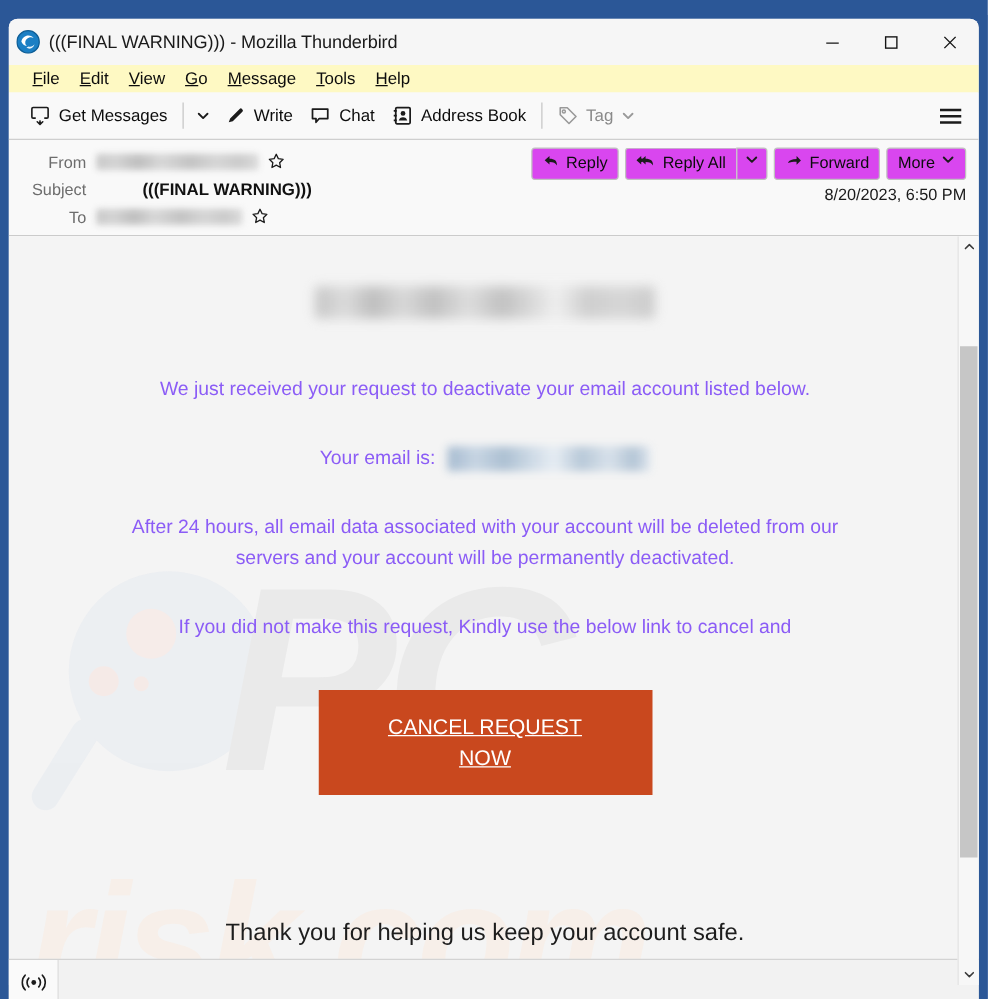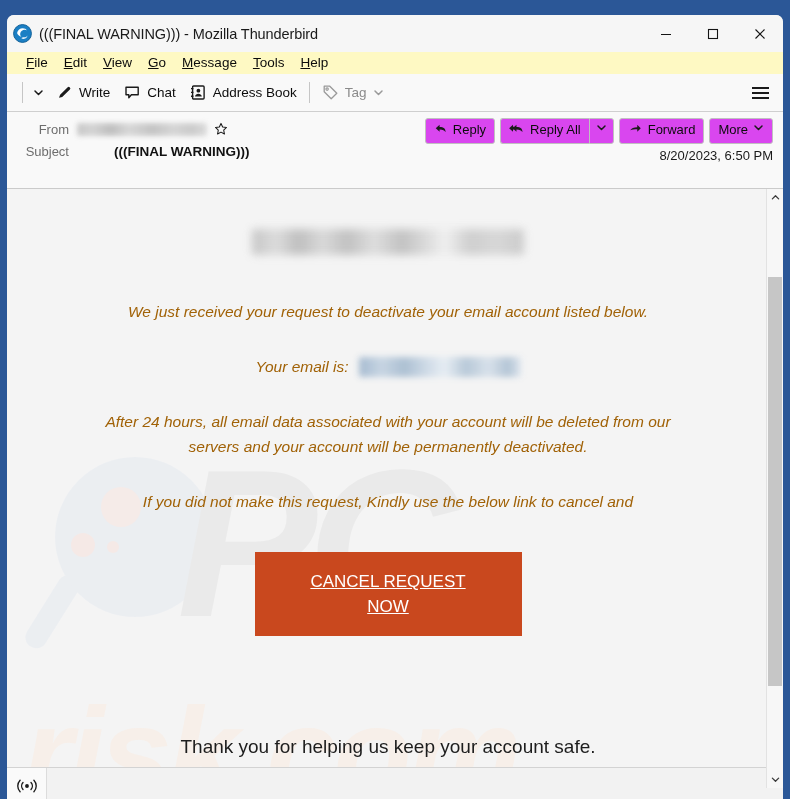--- a/index.html
+++ b/index.html
@@ -296,25 +296,24 @@
       #bdbdbd 0%, #d8d8d8 9%, #b5b5b5 17%, #d4d4d4 26%,
       #b8b8b8 35%, #dadada 45%, #b9b9b9 55%, #d6d6d6 64%,
       #efefef 71%, #c8c8c8 80%, #d2d2d2 90%, #c4c4c4 100%);
     filter: blur(4.5px);
     opacity: .85;
     margin-top: 22px;
   }
 
   .p-line {
     font-size: 15.5px;
-    color: #a16207;
+    color: #8b5cf6;
     line-height: 25px;
     max-width: 620px;
     margin: 0 auto;
-    font-style: italic;
   }
   .gap-a { height: 44px; }
   .gap-b { height: 30px; }
   .gap-c { height: 30px; }
   .gap-d { height: 38px; }
 
   .email-row {
     display: flex;
     align-items: center;
     justify-content: center;
@@ -449,20 +448,28 @@
       <div class="menu-item"><u>F</u>ile</div>
       <div class="menu-item"><u>E</u>dit</div>
       <div class="menu-item"><u>V</u>iew</div>
       <div class="menu-item"><u>G</u>o</div>
       <div class="menu-item"><u>M</u>essage</div>
       <div class="menu-item"><u>T</u>ools</div>
       <div class="menu-item"><u>H</u>elp</div>
     </div>
 
     <div class="maintoolbar">
+      <div class="tbar-item">
+        <svg width="17" height="17" viewBox="0 0 17 17">
+          <rect x="1.5" y="2" width="13" height="8.5" rx="1" fill="none" stroke="#1b1b1b" stroke-width="1.3"></rect>
+          <path d="M8 11.2v4.2M5.8 13.4 8 15.6l2.2-2.2" fill="none" stroke="#1b1b1b" stroke-width="1.3" stroke-linecap="round" stroke-linejoin="round"></path>
+          <rect x="4.6" y="9.3" width="6.8" height="3" fill="#f9f9f9"></rect>
+        </svg>
+        <span>Get Messages</span>
+      </div>
       <div class="tbar-split"></div>
       <div class="tbar-caret">
         <svg width="11" height="11" viewBox="0 0 11 11">
           <path d="M2 4 L5.5 7.5 L9 4" fill="none" stroke="#1b1b1b" stroke-width="1.5" stroke-linecap="round" stroke-linejoin="round"></path>
         </svg>
       </div>
 
       <div class="tbar-item">
         <svg width="17" height="17" viewBox="0 0 17 17">
           <path d="M3 13.8l1.1-3 7.6-7.6a1.3 1.3 0 0 1 1.9 0l.3.3a1.3 1.3 0 0 1 0 1.9L6.2 12.9l-3.2.9z" fill="#1b1b1b"></path>
@@ -519,20 +526,27 @@
         <svg class="star" width="14" height="14" viewBox="0 0 16 16">
           <path d="M8 1.6l1.9 4 4.4.6-3.2 3.1.8 4.4L8 11.6l-3.9 2.1.8-4.4L1.7 6.2l4.4-.6z" fill="none" stroke="#1b1b1b" stroke-width="1.2" stroke-linejoin="round"></path>
         </svg>
       </div>
 
       <div class="hdr-row">
         <div class="hdr-label">Subject</div>
         <div class="hdr-value">(((FINAL WARNING)))</div>
       </div>
 
+      <div class="hdr-row">
+        <div class="hdr-label">To</div>
+        <div class="blur-chip" style="width:117px;"></div>
+        <svg class="star" width="14" height="14" viewBox="0 0 16 16">
+          <path d="M8 1.6l1.9 4 4.4.6-3.2 3.1.8 4.4L8 11.6l-3.9 2.1.8-4.4L1.7 6.2l4.4-.6z" fill="none" stroke="#1b1b1b" stroke-width="1.2" stroke-linejoin="round"></path>
+        </svg>
+      </div>
 
       <div class="hdr-actions">
         <div class="abtn">
           <svg width="14" height="14" viewBox="0 0 16 16">
             <path d="M6.4 3.2L2 7.1l4.4 3.9V8.6c3.6 0 5.6 1 6.8 3.2.2-4.2-2.1-6.1-6.8-6.1z" fill="#1b1b1b"></path>
           </svg>
           <span>Reply</span>
         </div>
 
         <div class="abtn-group">

